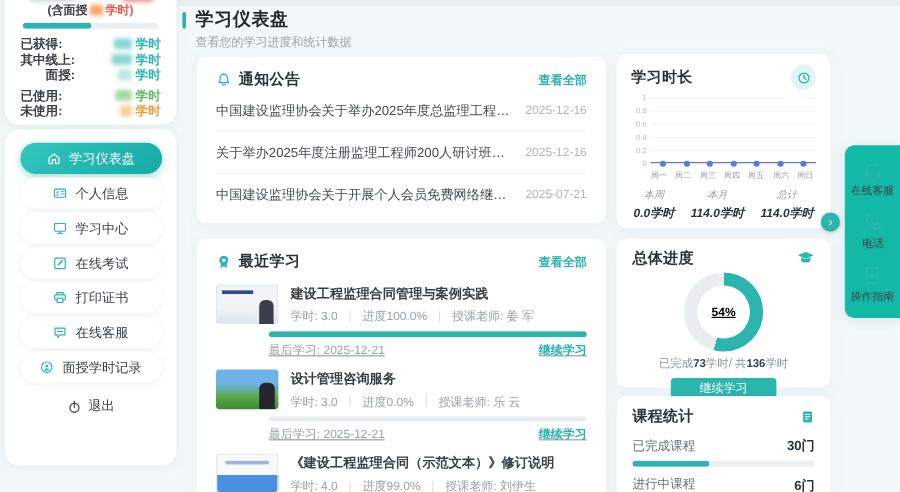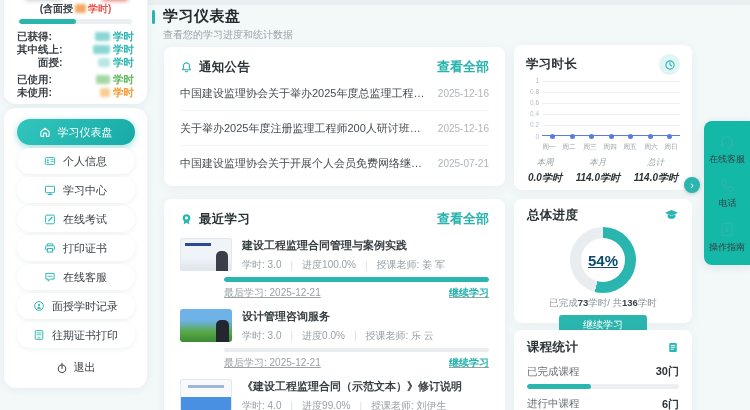--- a/index.html
+++ b/index.html
@@ -76,21 +76,21 @@
   .head-bar { width:3px; height:14px; background:#2ab5af; border-radius:2px; }
   .page-title { font-size:15px; font-weight:bold; color:#24292d; letter-spacing:.5px; }
   .page-sub { position:absolute; left:163px; top:28px; font-size:10px; color:#9aa3a9; }
 
   
   .card { position:absolute; background:#fff; border-radius:8px;
           box-shadow:0 2px 12px rgba(60,100,100,.06); }
   .card-head { display:flex; align-items:center; gap:6px; }
   .card-title { font-size:12.5px; font-weight:bold; color:#2c3438; letter-spacing:.3px; }
   .spacer { flex:1; }
-  .view-all { font-size:13px; font-weight:bold; color:#26b3ad; cursor:pointer; }
+  .view-all { font-size:10px; font-weight:bold; color:#26b3ad; cursor:pointer; }
   .teal { color:#2ab5af; }
 
   
   .notices { left:164px; top:47px; width:341px; height:139px; padding:11px 16px 0; }
   .notice-row { display:flex; align-items:center; justify-content:space-between;
                 padding:10px 0 9px; border-bottom:1px solid #f2f5f6; cursor:pointer; }
   .notice-row:last-child { border-bottom:none; }
   .notice-text { font-size:11px; color:#454c51; white-space:nowrap; overflow:hidden;
                  text-overflow:ellipsis; max-width:245px; }
   .notice-date { font-size:10px; color:#b0b6ba; flex-shrink:0; }
@@ -143,21 +143,21 @@
   .c-bar i { display:block; height:100%; border-radius:3px; background:#2ab5af; }
   .c-foot { display:flex; justify-content:space-between; margin:4px 0 0 44px;
             font-size:10px; color:#9aa1a7; height:13px;text-decoration:underline; }
   .c-continue { color:#26b3ad; font-weight:bold; cursor:pointer; }
 
   
   .overall { left:514px; top:199px; width:178px; height:124px; padding:8px 13px 0; }
   .donut { width:66px; height:66px; border-radius:50%; margin:3px auto 0; position:relative; }
   .donut-hole { position:absolute; left:11px; top:11px; width:44px; height:44px; border-radius:50%;
                 background:#fff; display:flex; align-items:center; justify-content:center; }
-  .donut-pct { font-size:15px; font-weight:bold; color:#0c4a6e;text-decoration:underline; }
+  .donut-pct { font-size:10px; font-weight:bold; color:#000000;text-decoration:underline; }
   .overall-detail { text-align:center; margin-top:4px; font-size:9.5px; color:#8b939a; }
   .overall-detail b { color:#3a4248; }
   .continue-btn { display:block; margin:5px auto 0; width:88px; height:19px; line-height:19px;
                   text-align:center; background:#2ab5af; color:#fff; font-size:10px;
                   border:none; border-radius:3px; cursor:pointer; }
 
   
   .cstats { left:514px; top:330px; width:178px; height:95px; padding:9px 13px 0; }
   .cs-row { display:flex; justify-content:space-between; align-items:center; margin-top:8px; }
   .cs-label { font-size:10.5px; color:#687177; }
@@ -297,29 +297,20 @@
     <div class="menu-item">
       <span class="mi">
           <svg width="12" height="12" viewBox="0 0 16 16">
             <circle cx="8" cy="8" r="5.8" fill="none" stroke="currentColor" stroke-width="1.3"></circle>
             <circle cx="8" cy="6.7" r="1.5" fill="currentColor"></circle>
             <path d="M5 11.6c.5-1.6 1.6-2.4 3-2.4s2.5.8 3 2.4z" fill="currentColor"></path>
           </svg>
         </span>
       <span>面授学时记录</span>
     </div>
-    <div class="menu-item">
-      <span class="mi">
-          <svg width="12" height="12" viewBox="0 0 16 16">
-            <rect x="3" y="2.2" width="10" height="11.6" rx="1" fill="none" stroke="currentColor" stroke-width="1.3"></rect>
-            <path d="M5.5 5.2h5M5.5 7.7h5M6.5 11.6h3" stroke="currentColor" stroke-width="1.1" stroke-linecap="round"></path>
-          </svg>
-        </span>
-      <span>往期证书打印</span>
-    </div>
     <div class="logout-row">
       <span class="mi">
           <svg width="12" height="12" viewBox="0 0 16 16">
             <circle cx="8" cy="9" r="5" fill="none" stroke="currentColor" stroke-width="1.5"></circle>
             <path d="M8 2v6.5" stroke="currentColor" stroke-width="1.5" stroke-linecap="round"></path>
           </svg>
         </span>
       <span>退出</span>
     </div>
   </div>

